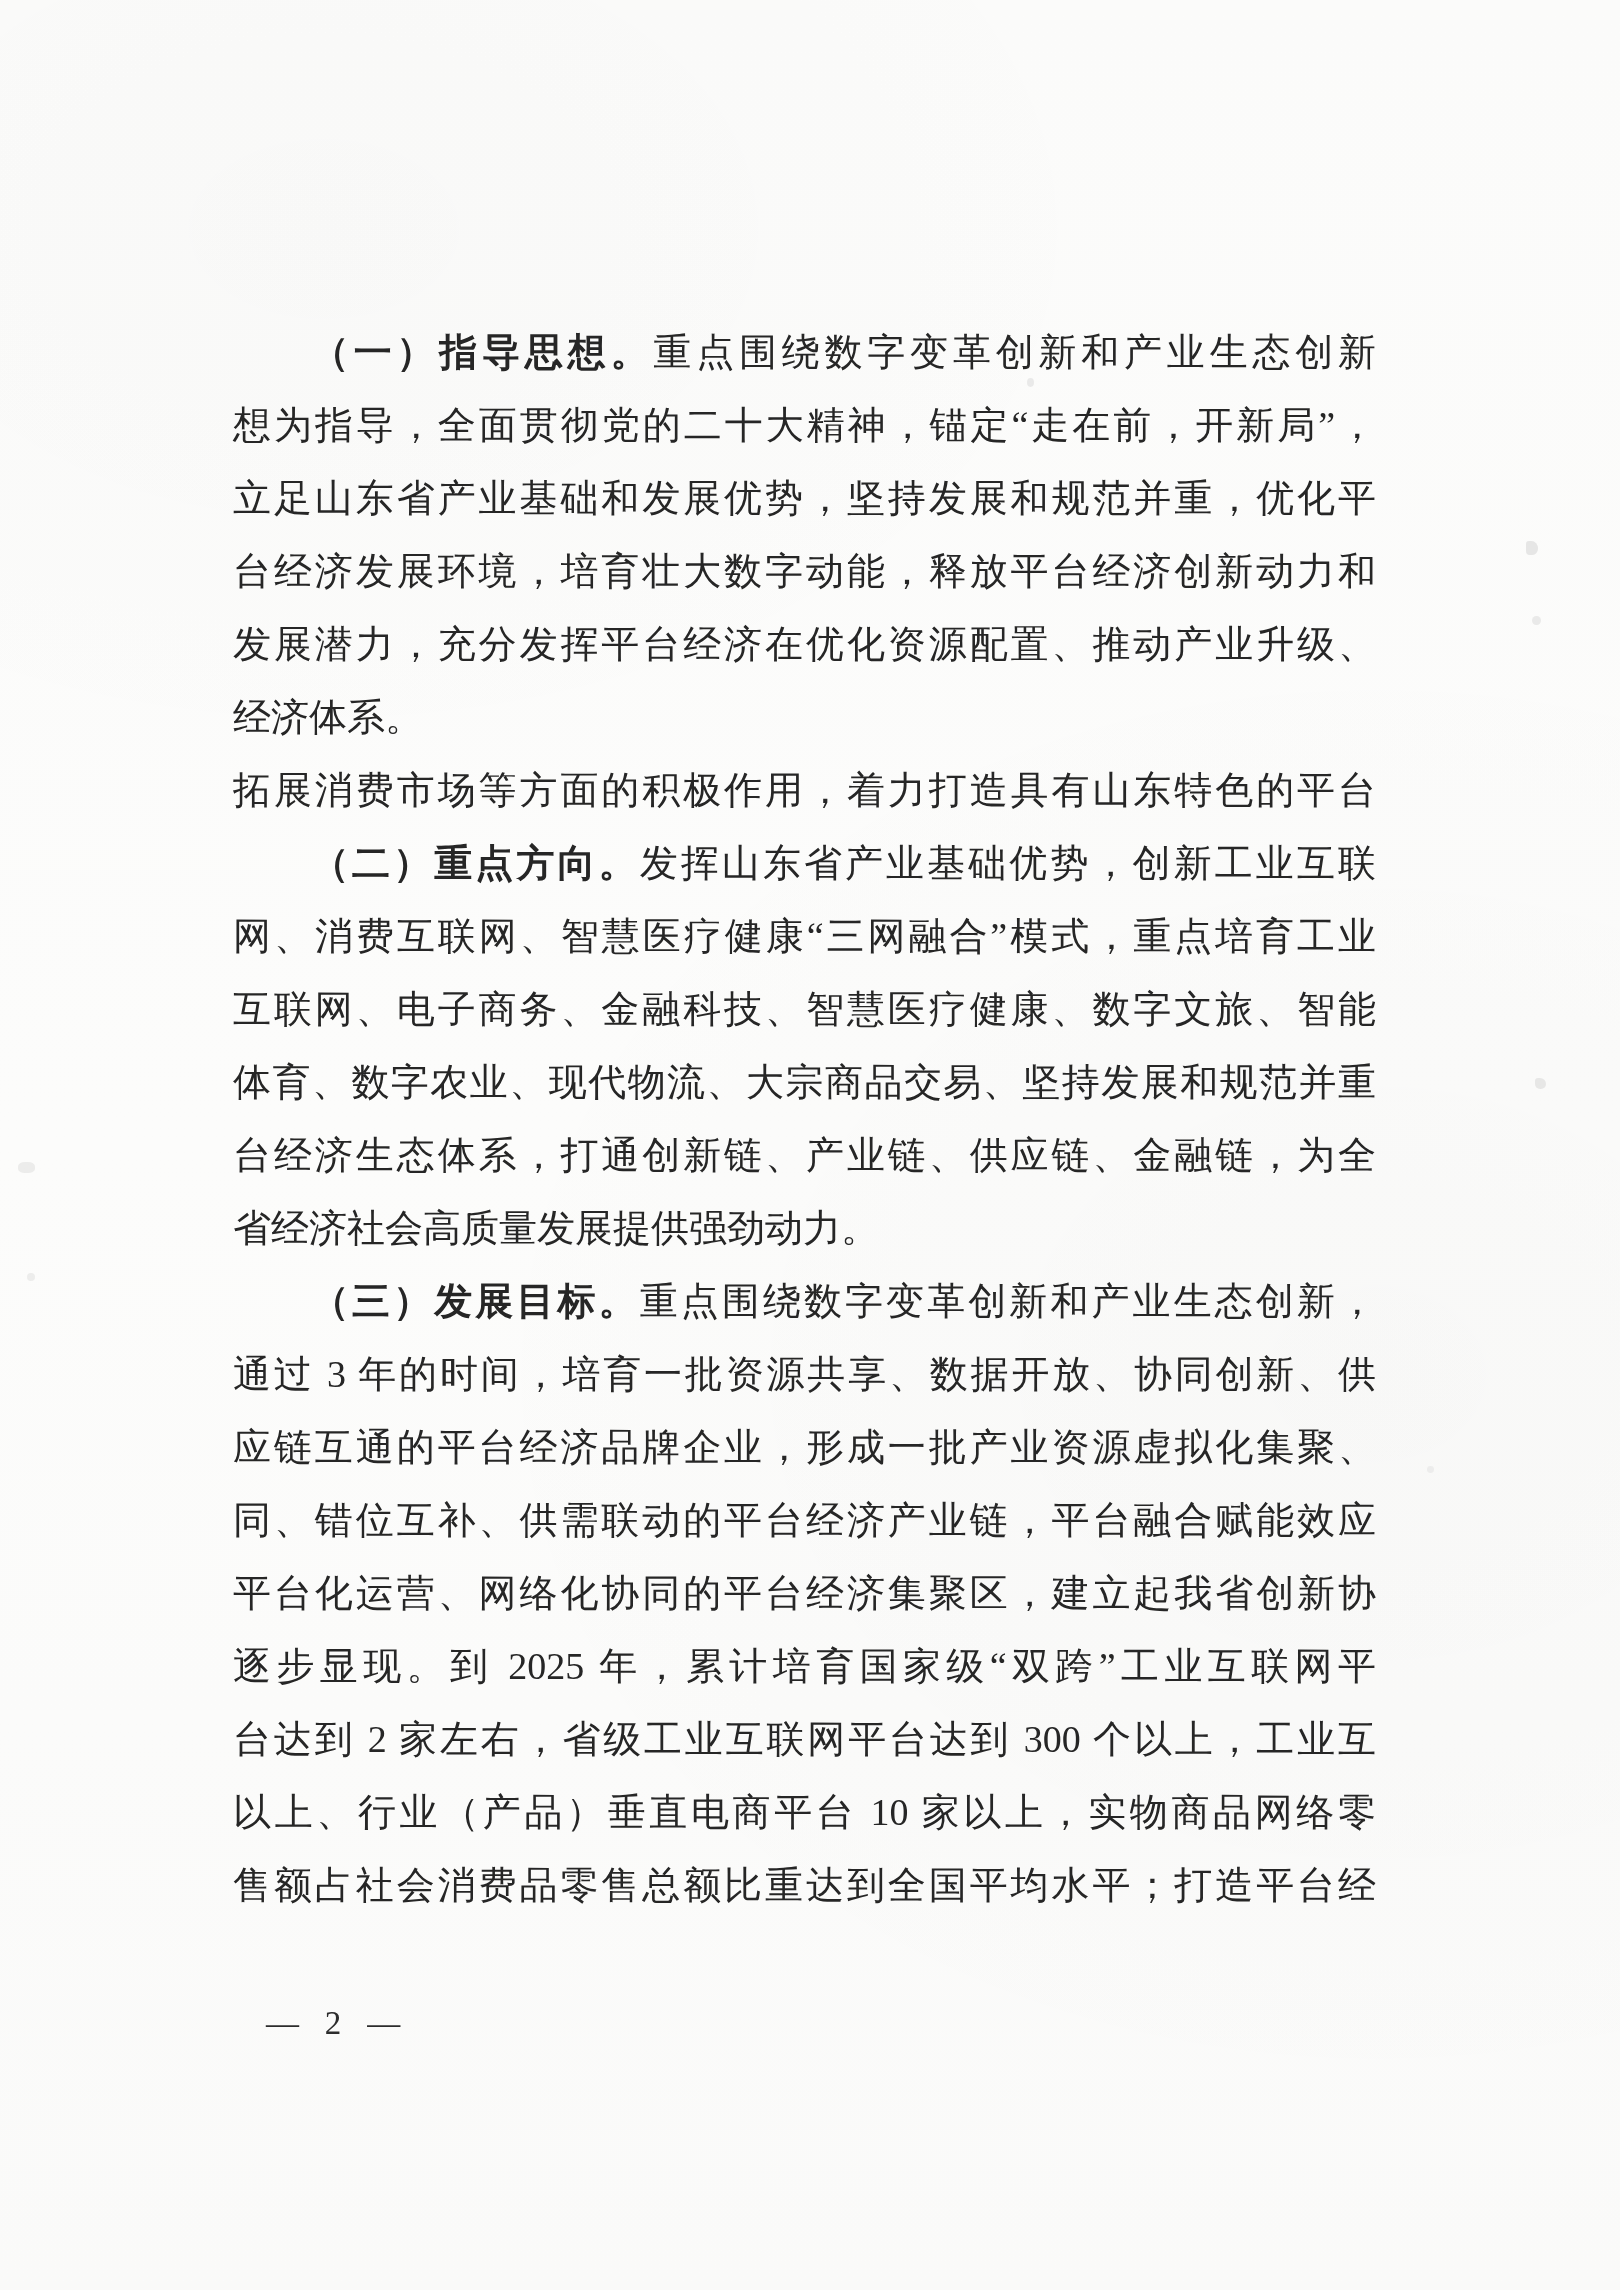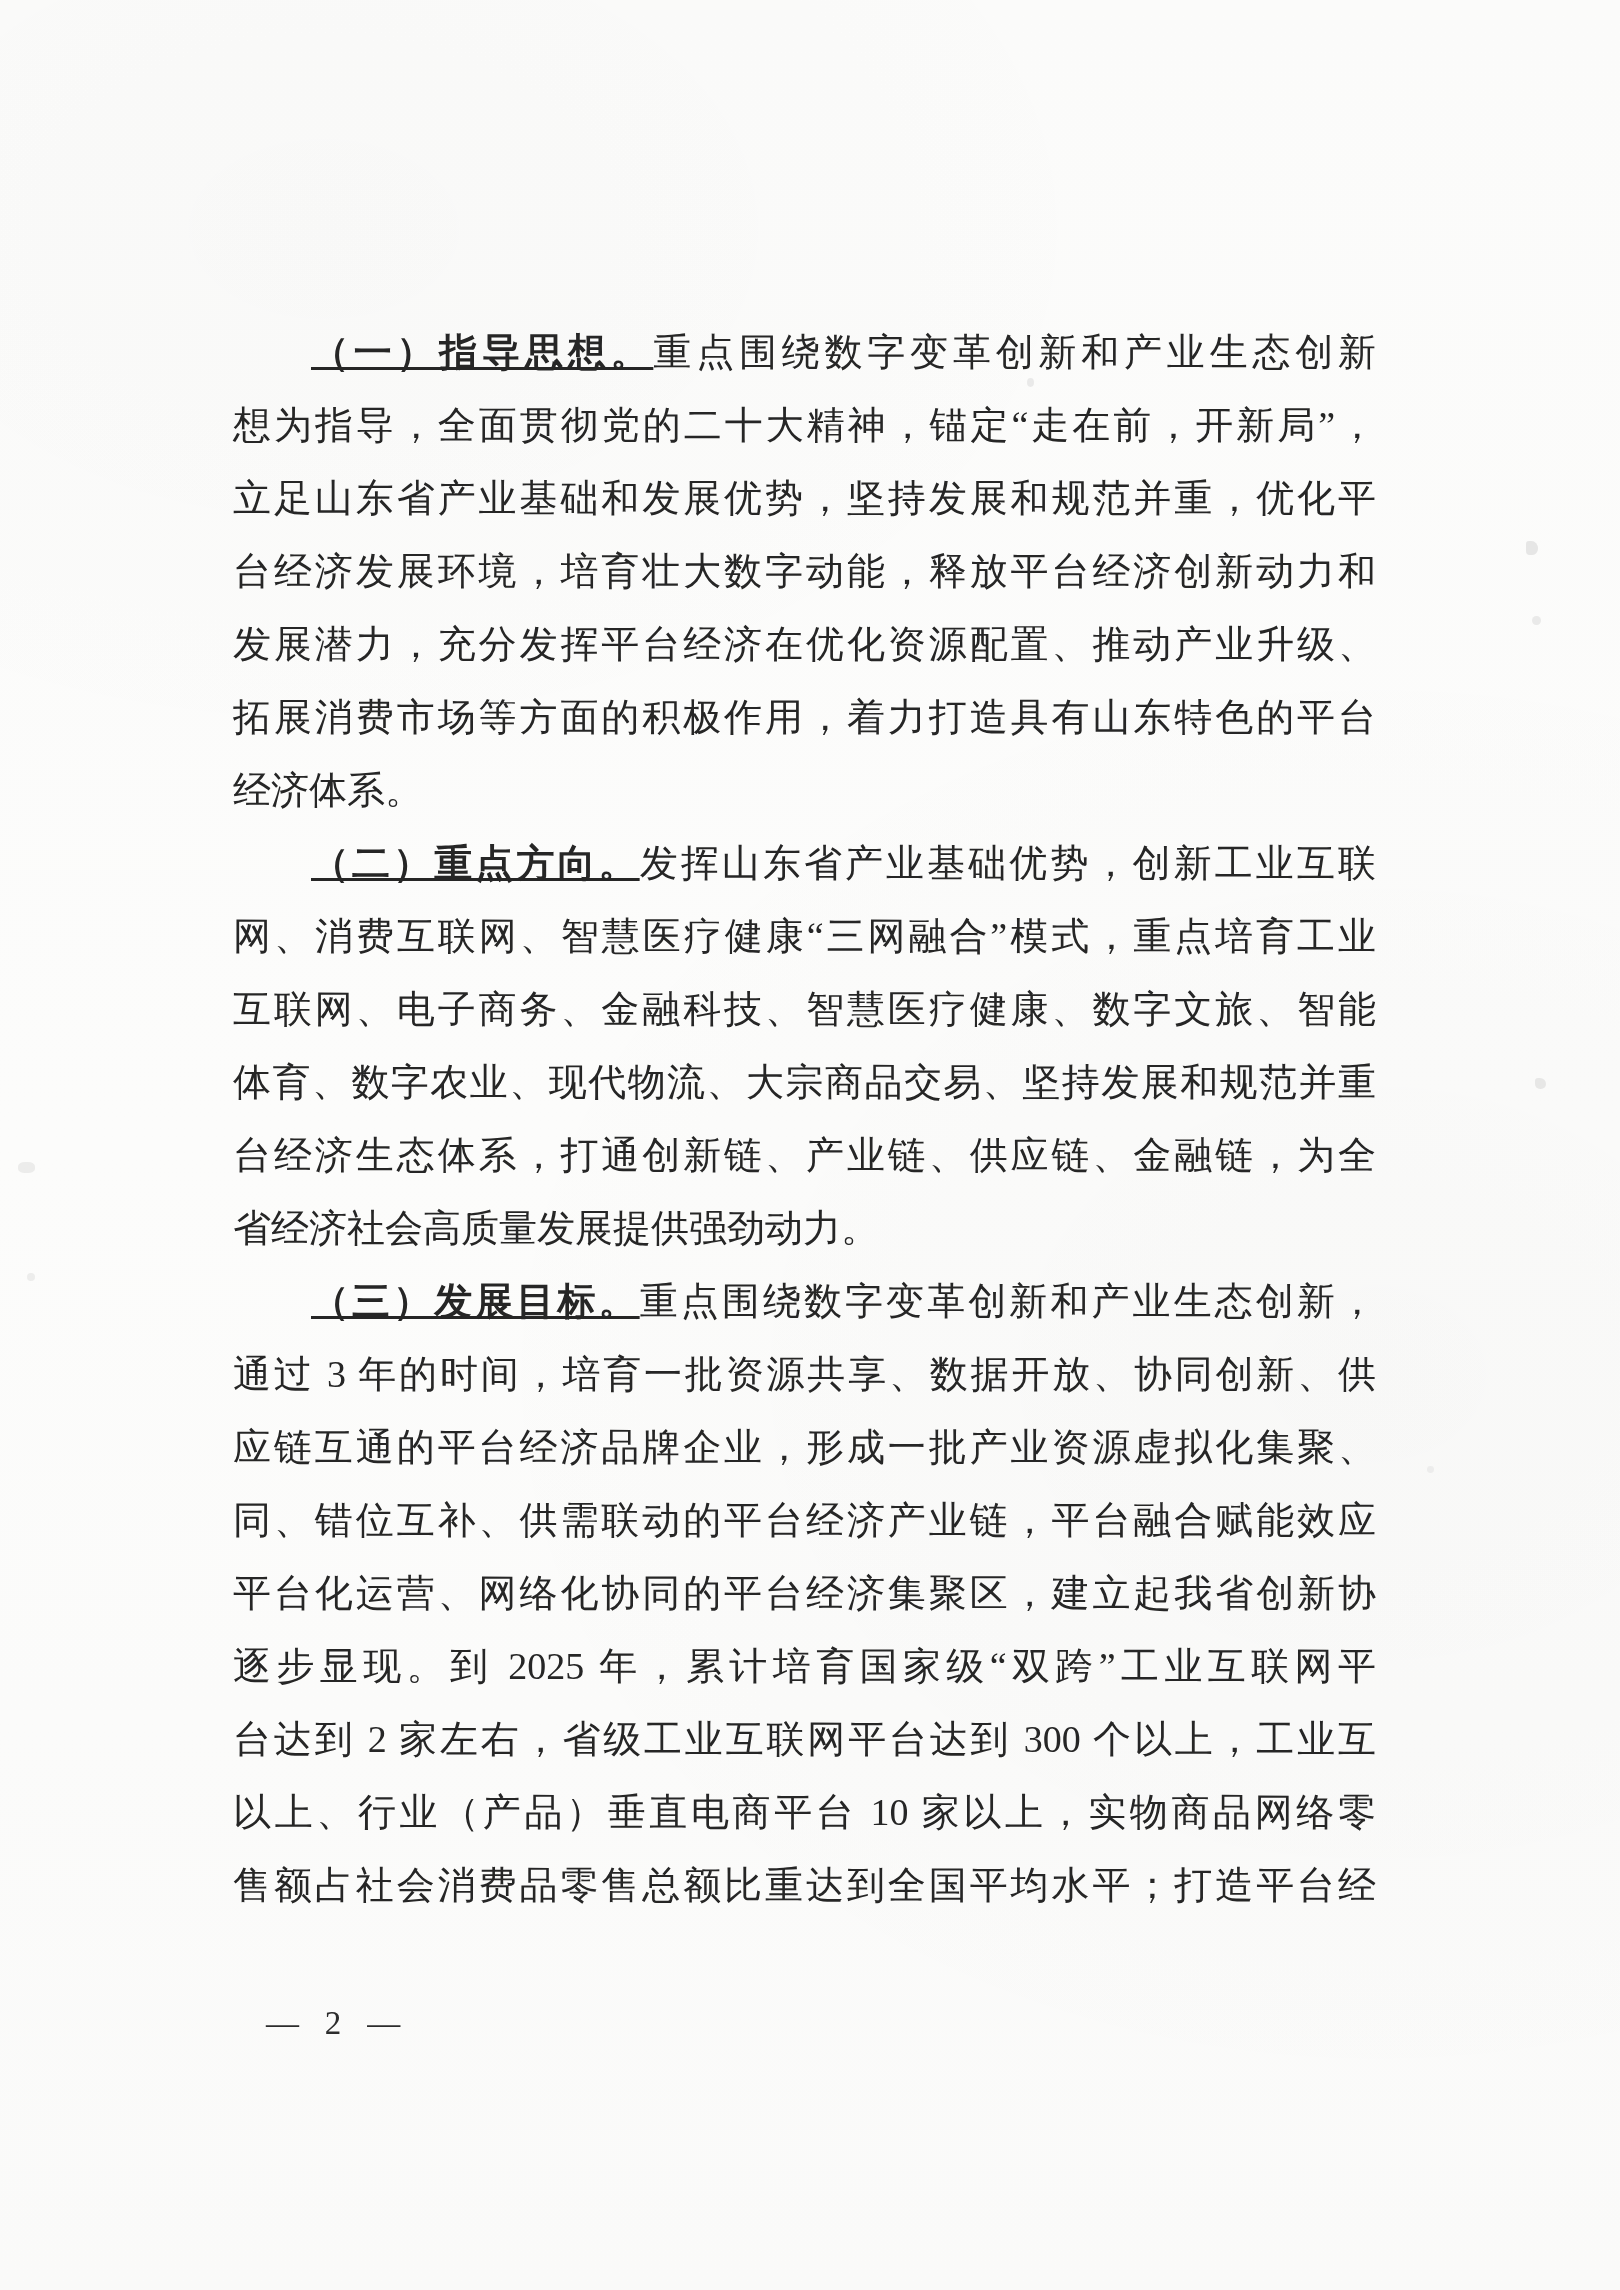--- a/index.html
+++ b/index.html
@@ -33,21 +33,20 @@
     overflow: visible;
   }
   .line.no-justify {
     text-align-last: left;
   }
   .line.indent {
     padding-left: 78px;
   }
   .lead {
     font-weight: 700;
-    text-decoration: underline;
   }
   .footer {
     position: absolute;
     left: 266px;
     top: 2005px;
     font-size: 33px;
     word-spacing: 17.6px;
     color: #2c2c2c;
   }
   
@@ -67,22 +66,22 @@
 </head>
 <body>
 
 <div class="page">
   <div class="text-block" id="doc-lines">
       <div class="line indent"><span class="lead">（一）指导思想。</span><span>重点围绕数字变革创新和产业生态创新</span></div>
       <div class="line"><span>想为指导，全面贯彻党的二十大精神，锚定“走在前，开新局”，</span></div>
       <div class="line"><span>立足山东省产业基础和发展优势，坚持发展和规范并重，优化平</span></div>
       <div class="line"><span>台经济发展环境，培育壮大数字动能，释放平台经济创新动力和</span></div>
       <div class="line"><span>发展潜力，充分发挥平台经济在优化资源配置、推动产业升级、</span></div>
+      <div class="line no-justify"><span>经济体系。</span></div>
       <div class="line"><span>拓展消费市场等方面的积极作用，着力打造具有山东特色的平台</span></div>
-      <div class="line no-justify"><span>经济体系。</span></div>
       <div class="line indent"><span class="lead">（二）重点方向。</span><span>发挥山东省产业基础优势，创新工业互联</span></div>
       <div class="line"><span>网、消费互联网、智慧医疗健康“三网融合”模式，重点培育工业</span></div>
       <div class="line"><span>互联网、电子商务、金融科技、智慧医疗健康、数字文旅、智能</span></div>
       <div class="line"><span>体育、数字农业、现代物流、大宗商品交易、坚持发展和规范并重</span></div>
       <div class="line"><span>台经济生态体系，打通创新链、产业链、供应链、金融链，为全</span></div>
       <div class="line no-justify"><span>省经济社会高质量发展提供强劲动力。</span></div>
       <div class="line indent"><span class="lead">（三）发展目标。</span><span>重点围绕数字变革创新和产业生态创新，</span></div>
       <div class="line"><span>通过 3 年的时间，培育一批资源共享、数据开放、协同创新、供</span></div>
       <div class="line"><span>应链互通的平台经济品牌企业，形成一批产业资源虚拟化集聚、</span></div>
       <div class="line"><span>同、错位互补、供需联动的平台经济产业链，平台融合赋能效应</span></div>

